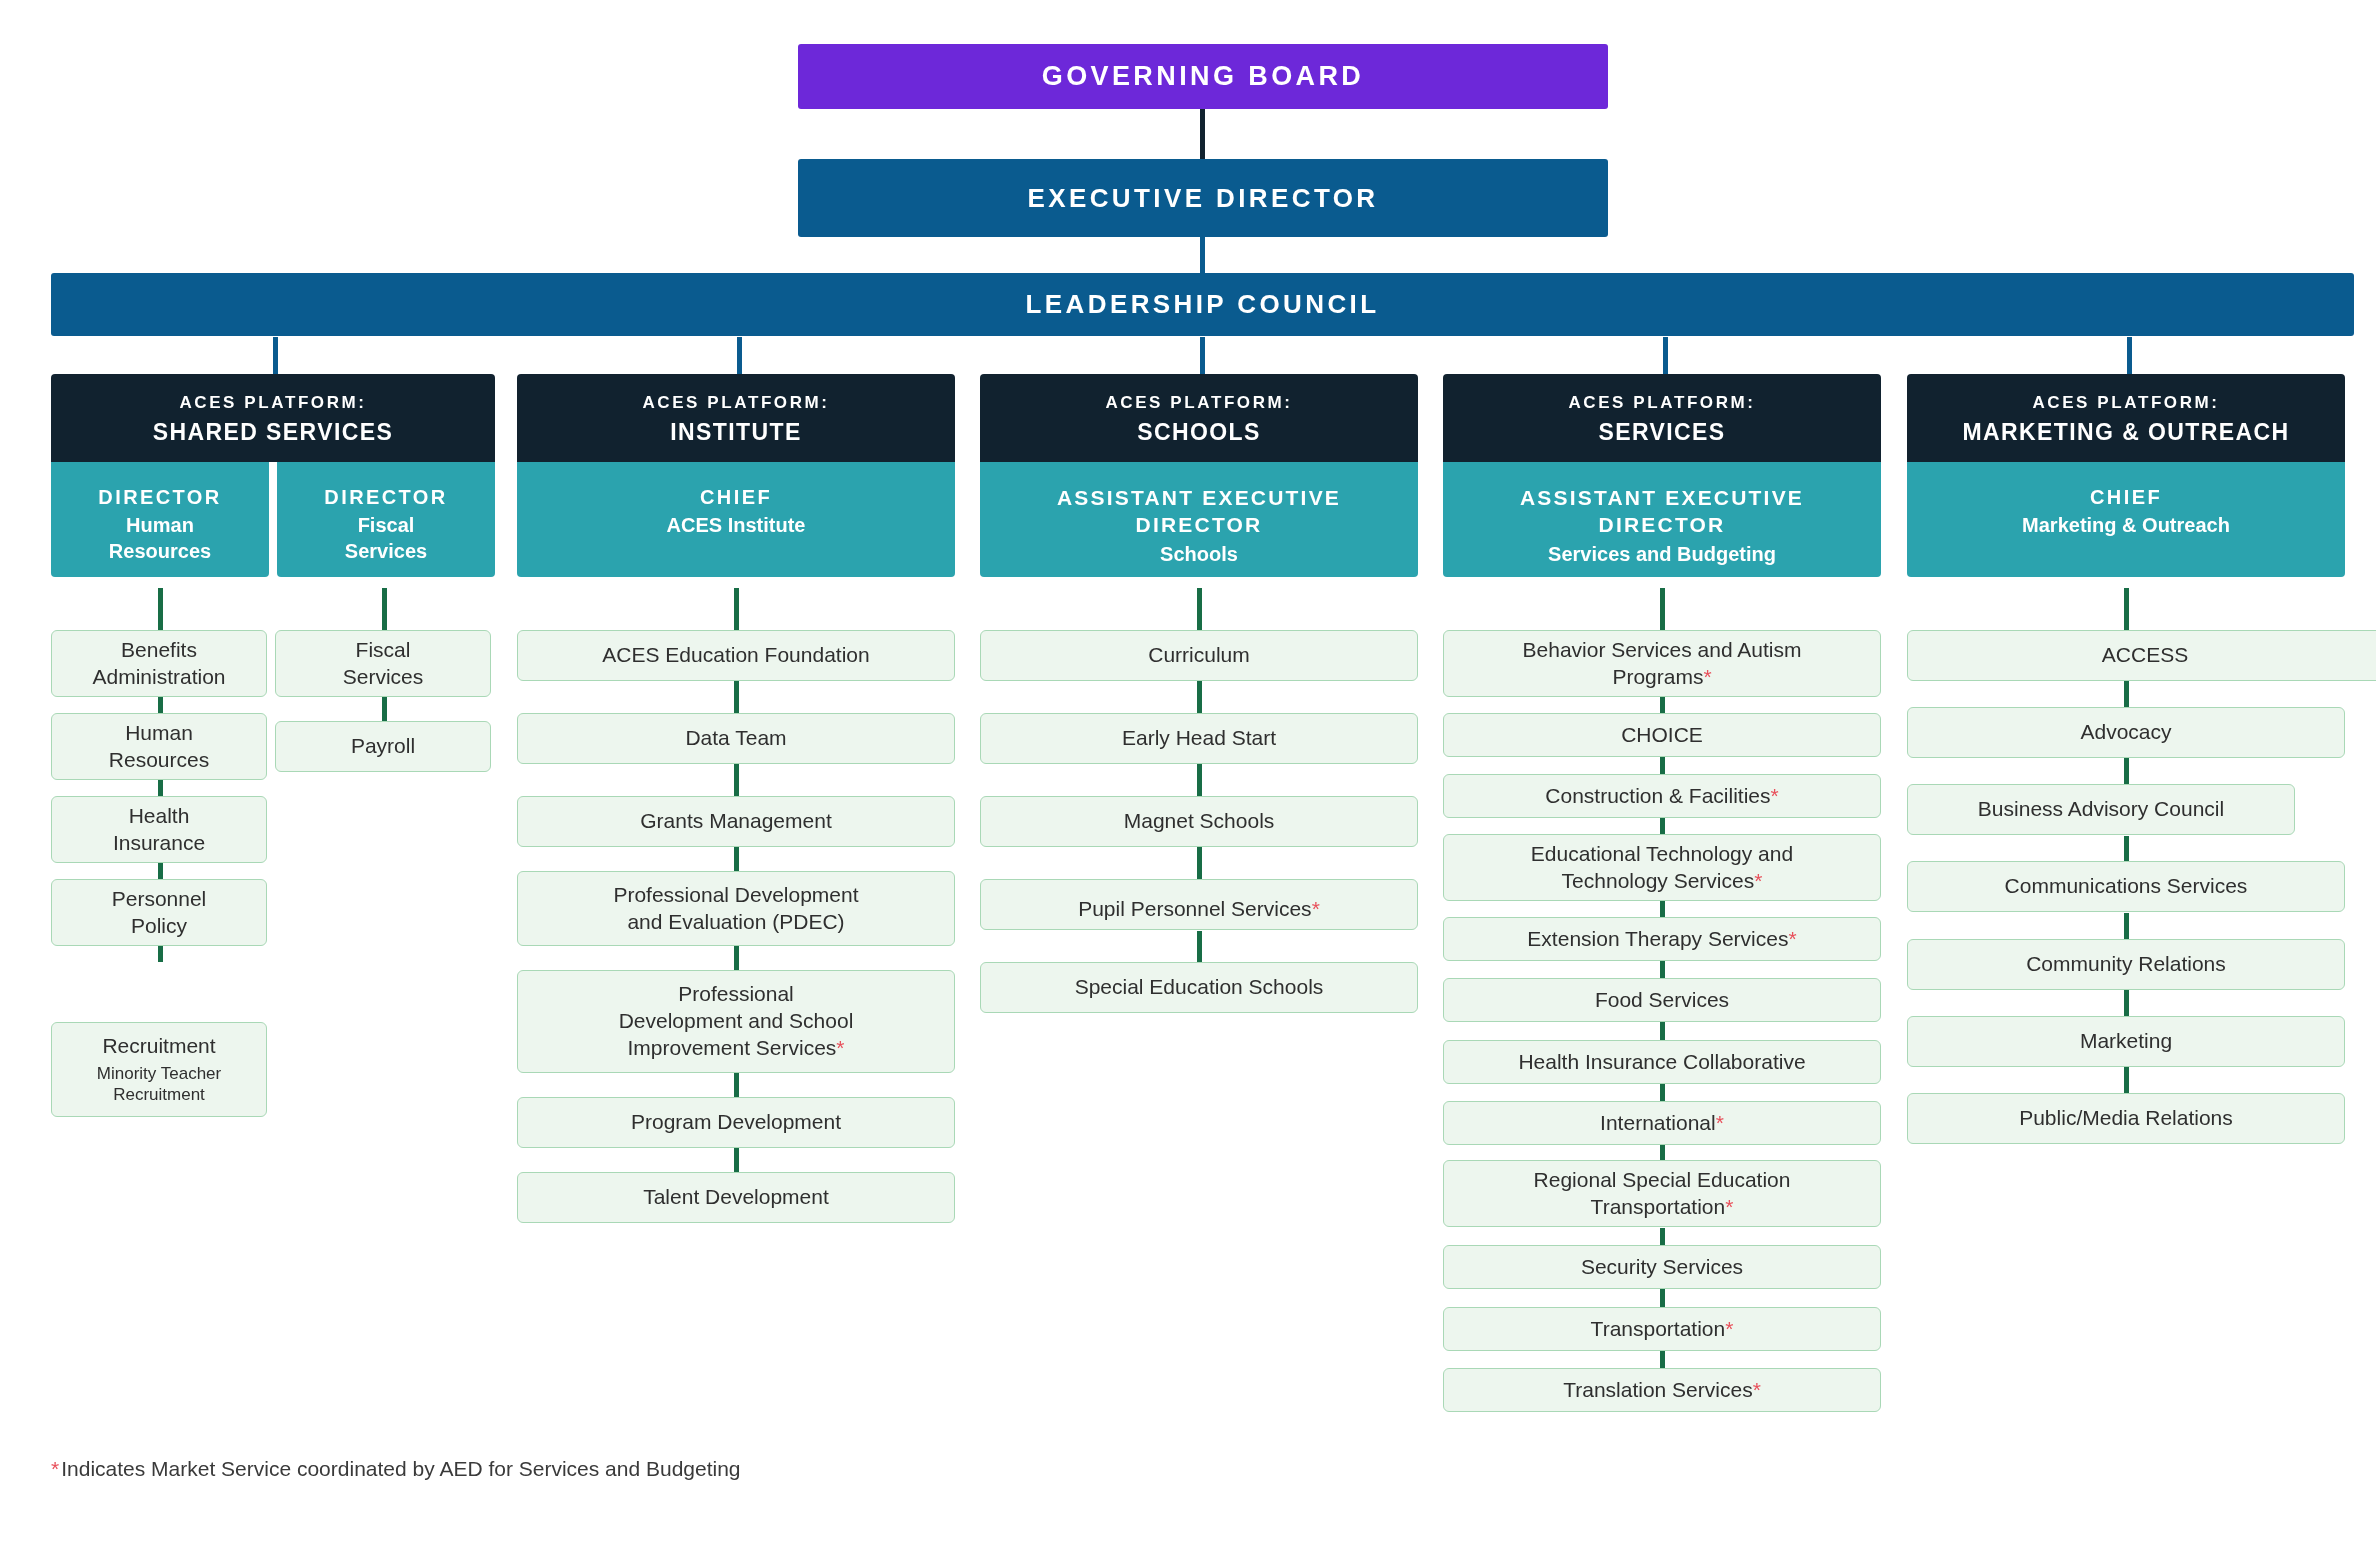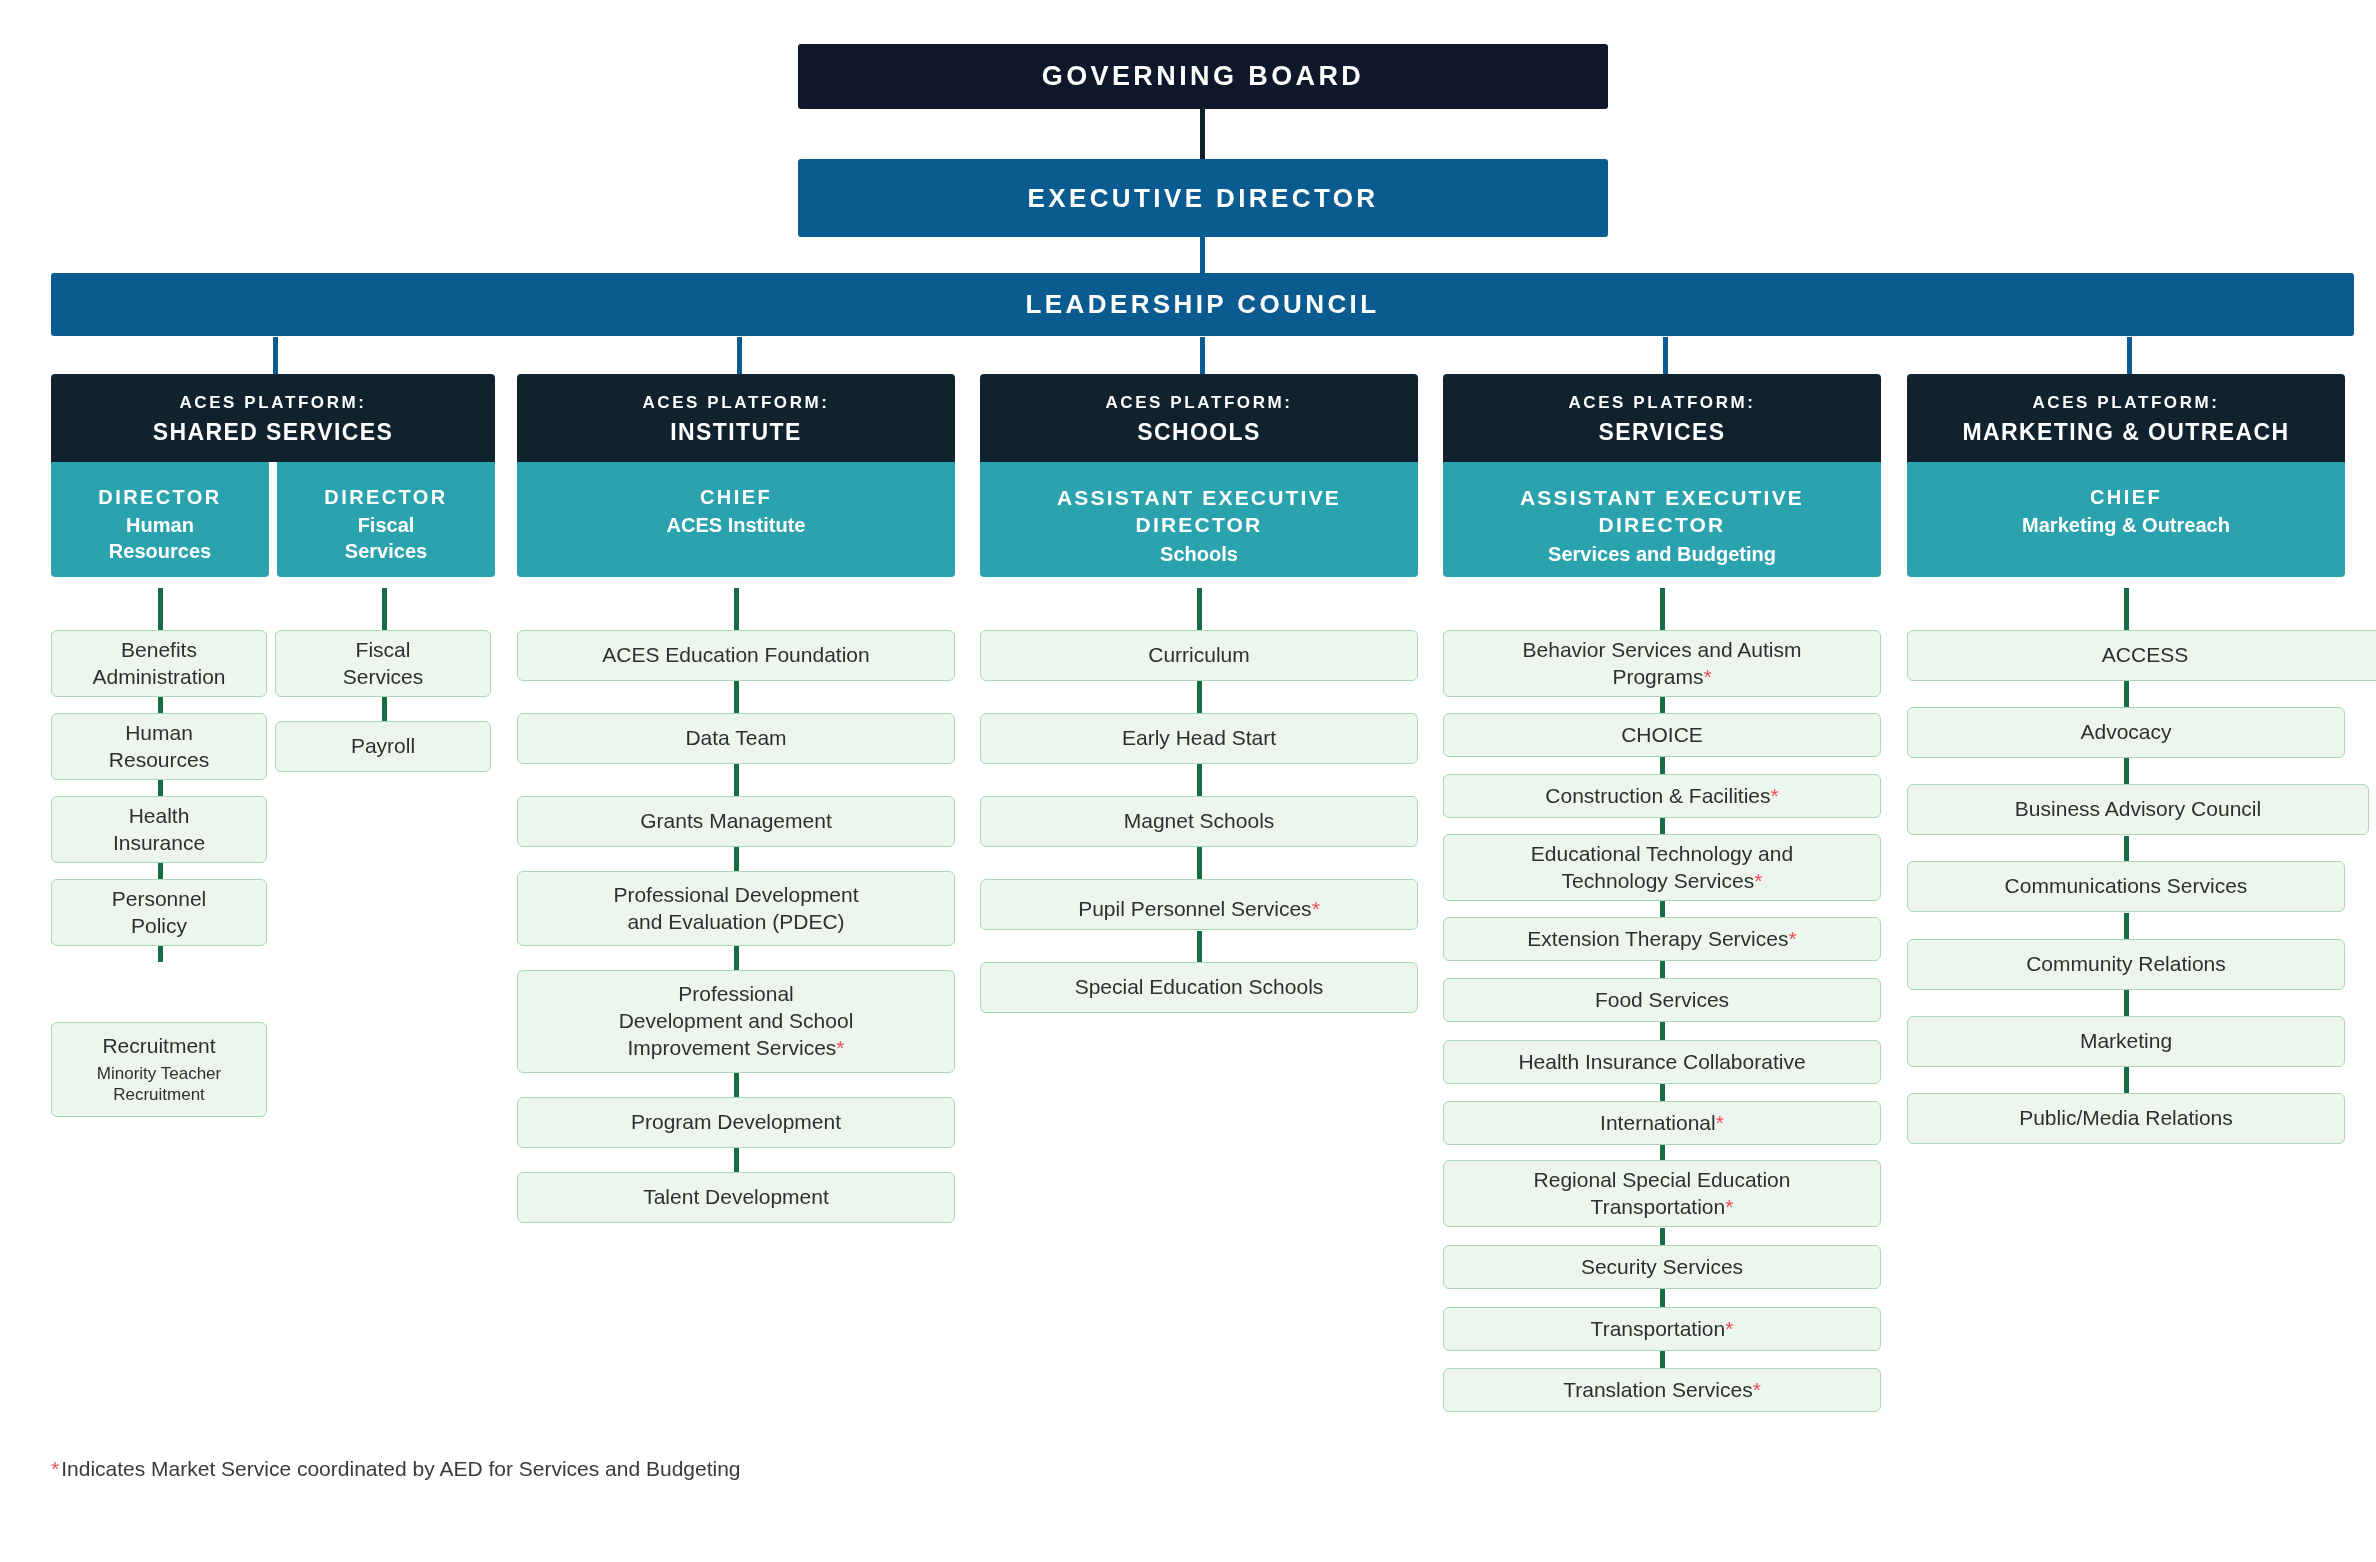--- a/index.html
+++ b/index.html
@@ -18,21 +18,21 @@
     display:flex;align-items:center;justify-content:center;
     color:#ffffff;
     letter-spacing:2.6px;
     font-weight:700;
     text-align:center;
     border-radius:3px;
     z-index:3;
   }
   #governing-board{
     left:798px;top:44px;width:810px;height:65px;
-    background:#0f172a;font-size:27px;letter-spacing:3.4px;
+    background:#6d28d9;font-size:27px;letter-spacing:3.4px;
   }
   #executive-director{
     left:798px;top:159px;width:810px;height:78px;
     background:#0a5b8f;font-size:26px;letter-spacing:3.4px;
   }
   #leadership-council{
     left:51px;top:273px;width:2303px;height:63px;
     background:#0a5b8f;font-size:26px;letter-spacing:3.4px;
   }
 
@@ -344,21 +344,21 @@
 
   <div class="connector" style="left:2124px;top:588px;height:42px;"></div>
   <div class="leaf" style="position:absolute;left:1907px;top:630px;width:476px;height:51px;">
       <span>ACCESS</span>
     </div>
   <div class="connector" style="left:2124px;top:681px;height:26px;"></div>
   <div class="leaf" style="position:absolute;left:1907px;top:707px;width:438px;height:51px;">
       <span>Advocacy</span>
     </div>
   <div class="connector" style="left:2124px;top:758px;height:26px;"></div>
-  <div class="leaf" style="position:absolute;left:1907px;top:784px;width:462px;height:51px;">
+  <div class="leaf" style="position:absolute;left:1907px;top:784px;width:388px;height:51px;">
       <span>Business Advisory Council</span>
     </div>
   <div class="connector" style="left:2124px;top:836px;height:26px;"></div>
   <div class="leaf" style="position:absolute;left:1907px;top:861px;width:438px;height:51px;">
       <span>Communications Services</span>
     </div>
   <div class="connector" style="left:2124px;top:913px;height:26px;"></div>
   <div class="leaf" style="position:absolute;left:1907px;top:939px;width:438px;height:51px;">
       <span>Community Relations</span>
     </div>

